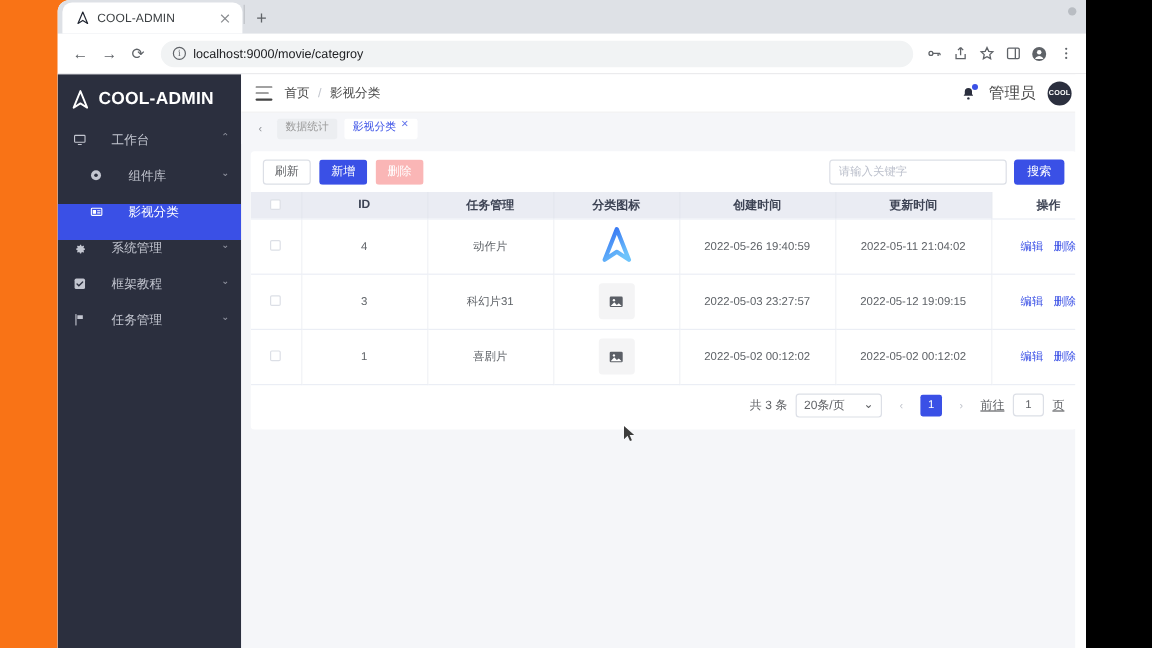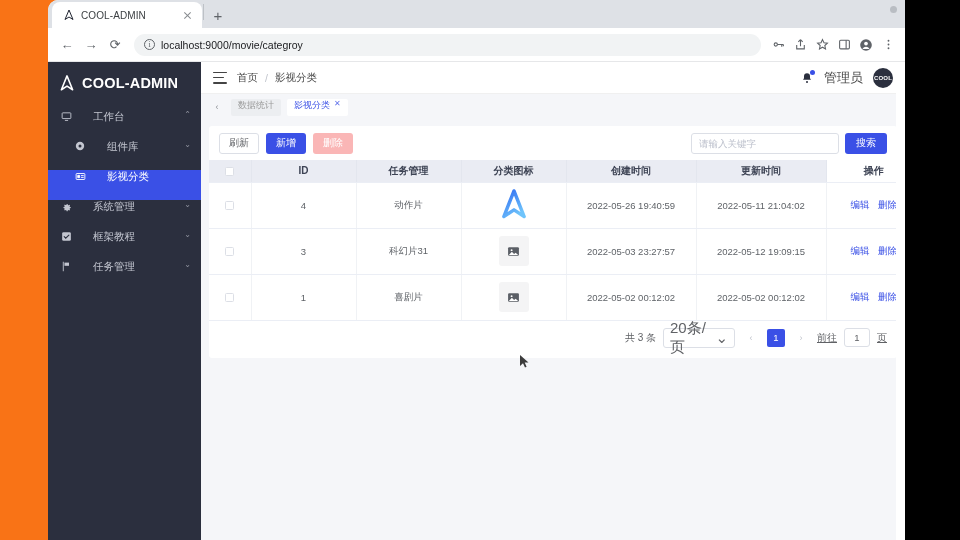--- a/index.html
+++ b/index.html
@@ -140,21 +140,21 @@
     width:30px; height:30px; background:#f4f4f5; border-radius:3px;
     display:inline-flex; align-items:center; justify-content:center;
   }
   .cool-logo { width:32px; height:32px; display:inline-block; }
 
   .pager { height:34px; display:flex; align-items:center; justify-content:flex-end; gap:7px; padding:0 10px; }
   .pg-total { font-size:10px; color:#606266; }
   .pg-select {
     height:20px; width:72px; border:1px solid #dcdfe6; border-radius:3px;
     display:flex; align-items:center; justify-content:space-between; padding:0 6px;
-    font-size:15px; color:#606266;
+    font-size:10px; color:#606266;
   }
   .pg-arrow { width:18px; height:20px; display:flex; align-items:center; justify-content:center; font-size:9px; color:#c0c4cc; }
   .pg-num { width:18px; height:18px; background:#3a50e6; color:#fff; font-size:9.5px; display:flex; align-items:center; justify-content:center; border-radius:2px; }
   .pg-goto { font-size:10px; color:#606266;text-decoration:underline; }
   .pg-input { width:26px; height:19px; border:1px solid #dcdfe6; border-radius:3px; font-size:9.5px; text-align:center; color:#606266; outline:none; font-family:"Liberation Sans",sans-serif;}
 
   .scrollbar-v { position:absolute; right:0; top:62px; width:9px; bottom:0; background:#fff; }
   .scrollbar-thumb { width:5px; margin:0 2px; height:0; background:#dadce0; border-radius:3px; }
 
   .cursor { position:absolute; left:519px; top:354px; width:11px; height:15px; pointer-events:none; }

